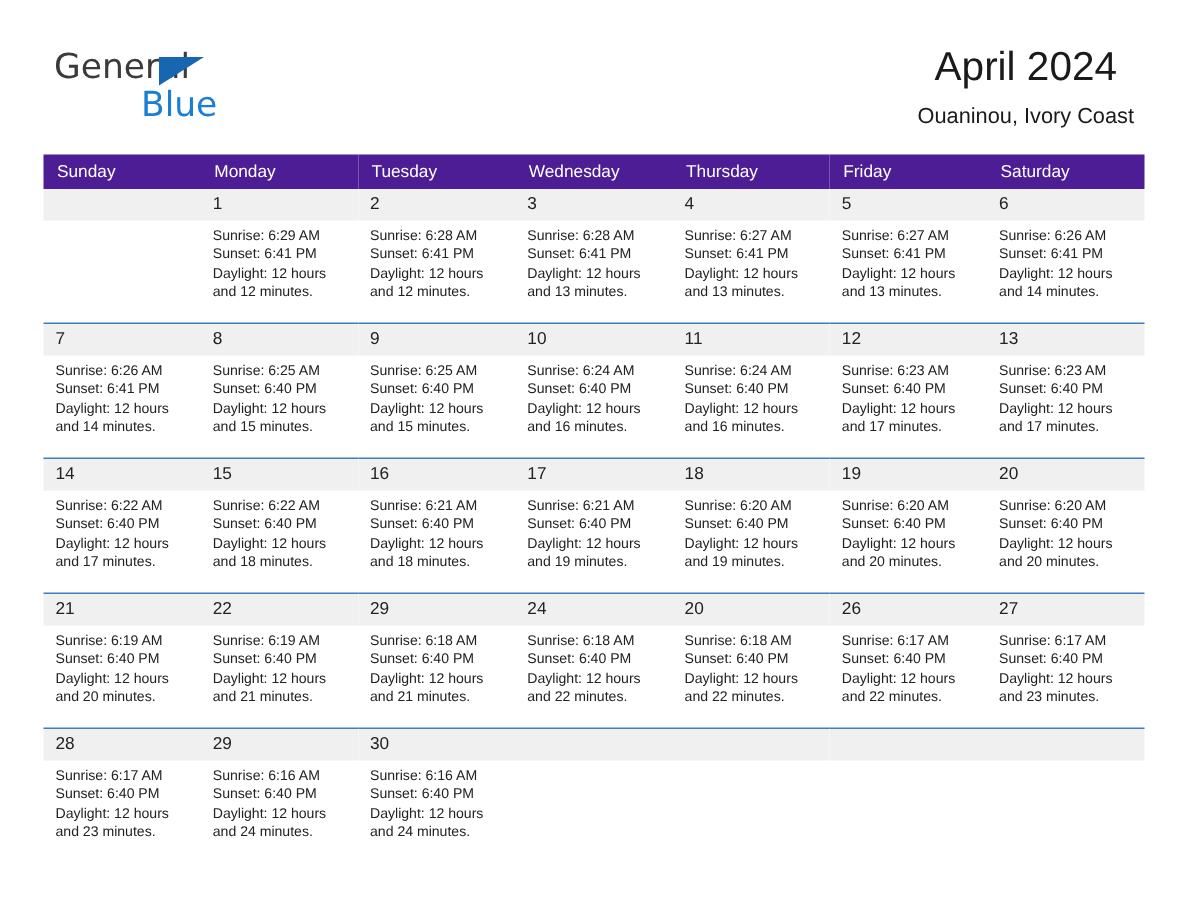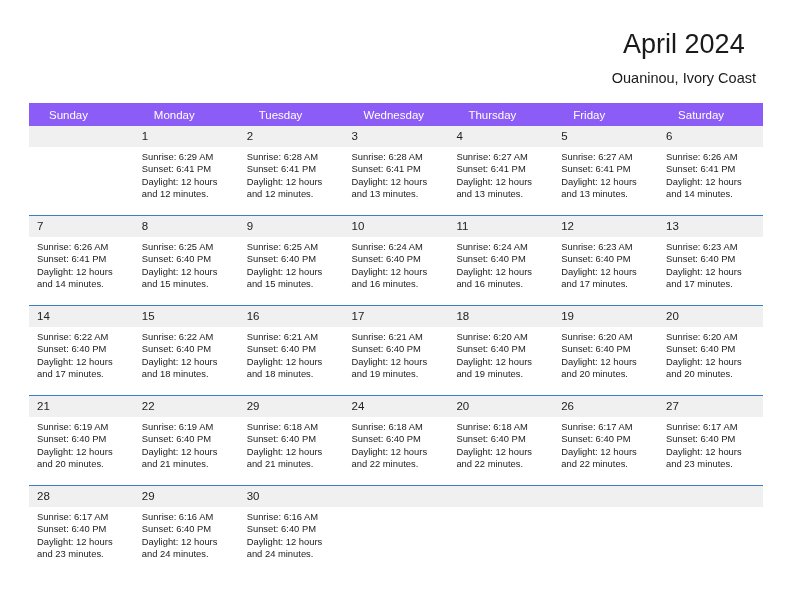--- a/index.html
+++ b/index.html
@@ -87,26 +87,26 @@
   
   .calendar {
     position: absolute;
     left: 29px;
     top: 103px;
     width: 734px;
     border-collapse: collapse;
     table-layout: fixed;
   }
   .calendar th {
-    background: #8b5cf6;
+    background: #4c1d95;
     color: #ffffff;
     font-size: 11.5px;
     font-weight: normal;
     text-align: left;
-    padding: 5px 0 5px 20px;
+    padding: 5px 0 5px 9px;
     height: 13px;
     border: none;
   }
   .calendar td {
     width: 104.85px;
     padding: 0;
     vertical-align: top;
     border: none;
     border-top: 1px solid #3a7dc0;
     background: #ffffff;
@@ -136,20 +136,25 @@
     white-space: nowrap;
   }
 </style>
 </head>
 <body>
 
 <div class="page">
 
   <div class="header">
 
+    <div class="logo">
+      <span class="logo-general">General</span>
+      <span class="logo-tri"></span>
+      <span class="logo-blue">Blue</span>
+    </div>
 
     <div class="title-block">
       <div class="cal-title">April 2024</div>
       <div class="cal-subtitle">Ouaninou, Ivory Coast</div>
     </div>
 
   </div>
 
   <table class="calendar">
     <thead>

